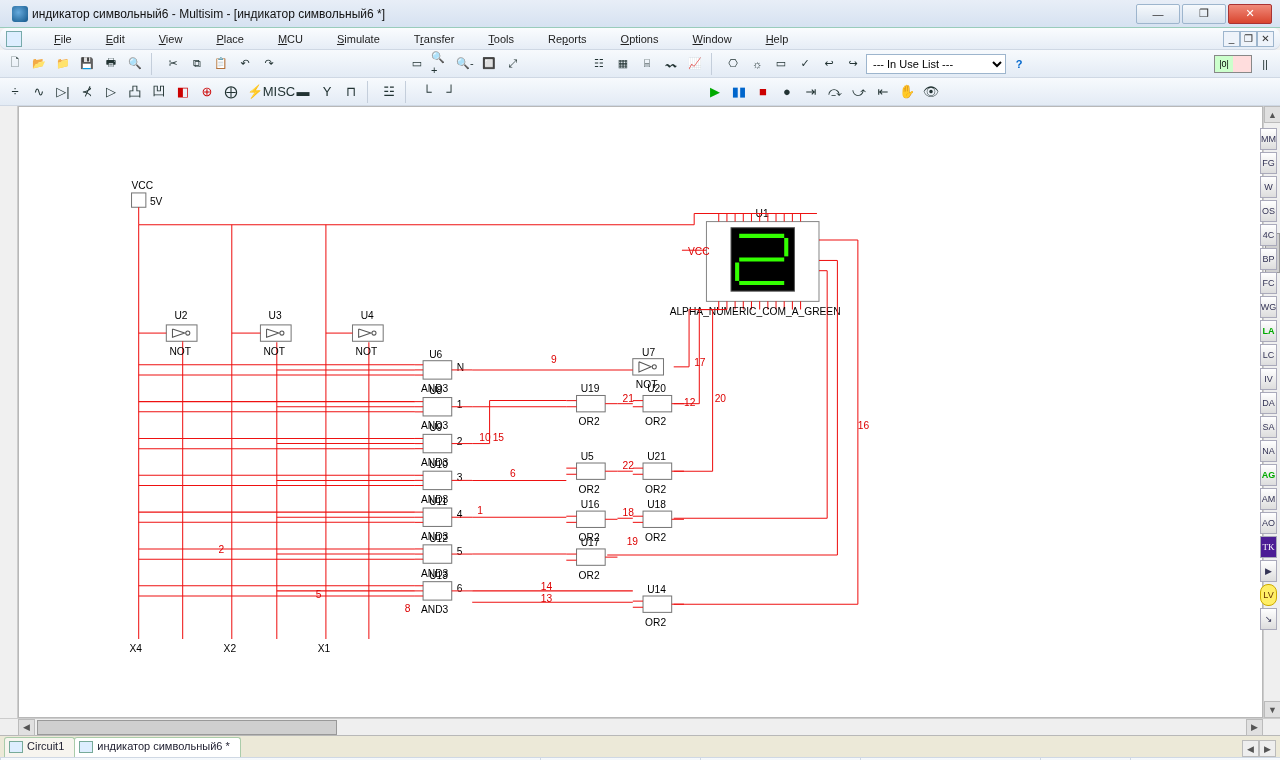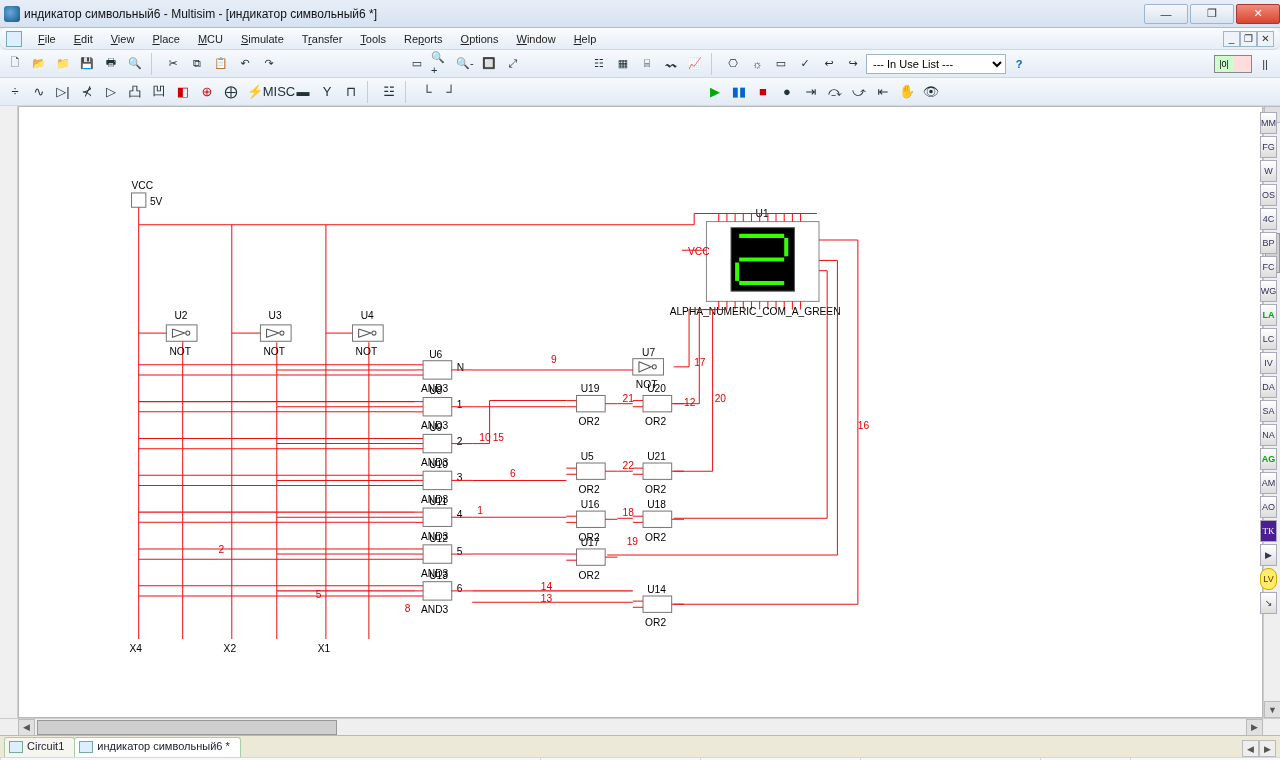--- a/index.html
+++ b/index.html
@@ -1,27 +1,27 @@
 <!DOCTYPE html>
 <html><head>
 <meta charset="utf-8">
 <style>
 * { margin: 0; padding: 0; box-sizing: border-box; font-family: "Segoe UI", Tahoma, sans-serif; font-size: 11px; }
 html, body { width: 1280px; height: 760px; overflow: hidden; background: #f0f0f0; }
 
 
-.titlebar { height: 28px; background: linear-gradient(#e8eef7,#d6e2f1); display: flex; align-items: center; padding: 0 0; border-bottom: 1px solid #9cb; }
+.titlebar { height: 28px; background: linear-gradient(#e8eef7,#d6e2f1); display: flex; align-items: center; padding: 0 8px; border-bottom: 1px solid #9cb; }
 .titlebar .app-icon { width: 16px; height: 16px; margin: 0 4px; background: radial-gradient(circle at 40% 40%, #6ad, #158); border-radius: 3px; }
 .titlebar .title { flex: 1; color: #111; font-size: 12px; }
 .titlebar .winbtns { display: flex; gap: 2px; }
 .titlebar .winbtn { width: 44px; height: 20px; background: linear-gradient(#f6f9fc,#d8e3ef); border: 1px solid #9db5cd; border-radius: 2px; display:flex;align-items:center;justify-content:center;color:#333; }
 .titlebar .winbtn.close { background: linear-gradient(#f08a7a,#d9452e); border-color:#a33; color:#fff; }
 
 
-.menubar { height: 22px; background: linear-gradient(#fafcfe,#e6edf6); display: flex; align-items: center; padding: 0 6px; border-bottom: 1px solid #cfd8e4; gap: 2px; border-radius: 7px; }
+.menubar { height: 22px; background: linear-gradient(#fafcfe,#e6edf6); display: flex; align-items: center; padding: 0 6px; border-bottom: 1px solid #cfd8e4; gap: 18px; border-radius: 7px; }
 .menubar .docicon { width: 16px; height: 16px; border: 1px solid #7aa; background: #def; margin-right: 6px; }
 .menubar .menu { padding: 2px 8px; color: #222; cursor: default; }
 .menubar .mdibtns { margin-left:auto; display:flex; gap:0; }
 .menubar .mdibtn { width: 17px; height:16px; border:1px solid #9db5cd; background:#eef3fa; display:flex;align-items:center;justify-content:center; font-size:10px; color:#333; }
 
 
 .toolbar { height: 28px; background: linear-gradient(#f7fafd,#e3ebf5); border-bottom: 1px solid #cfd8e4; display:flex; align-items:center; padding: 0 4px; gap:2px; }
 .tb-btn { width: 22px; height: 22px; border: 1px solid transparent; border-radius:2px; display:flex;align-items:center;justify-content:center; color:#233; }
 .tb-sep { width: 6px; height: 22px; border-left: 1px solid #c4cedb; margin: 0 3px; }
 .tb-gap { width: 60px; }
@@ -517,21 +517,21 @@
     </svg>
   </div>
   <div class="scroll-v">
     <div class="arrow">▲</div>
     <div style="flex:1;position:relative;">
         <div class="thumb" style="margin-top:110px;"></div>
       </div>
     <div class="arrow">▼</div>
   </div>
 
-  <div class="toolpalette" style="top:4px;">
+  <div class="toolpalette" style="top:20px;">
     <div class="tp-btn">MM</div>
     <div class="tp-btn">FG</div>
     <div class="tp-btn">W</div>
     <div class="tp-btn">OS</div>
     <div class="tp-btn">4C</div>
     <div class="tp-btn">BP</div>
     <div class="tp-btn">FC</div>
     <div class="tp-btn">WG</div>
     <div class="tp-btn grn">LA</div>
     <div class="tp-btn">LC</div>

